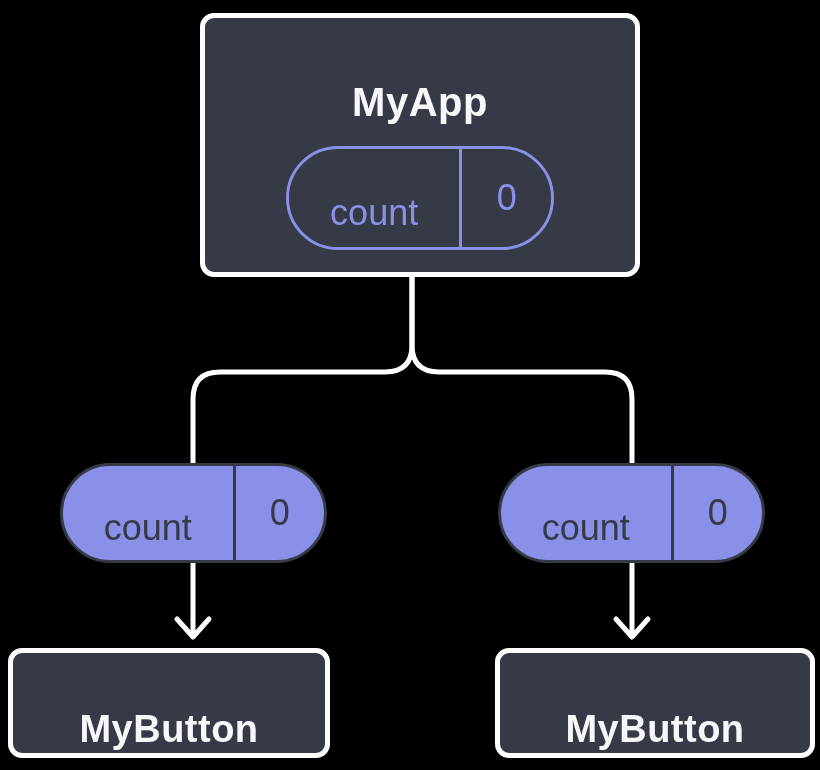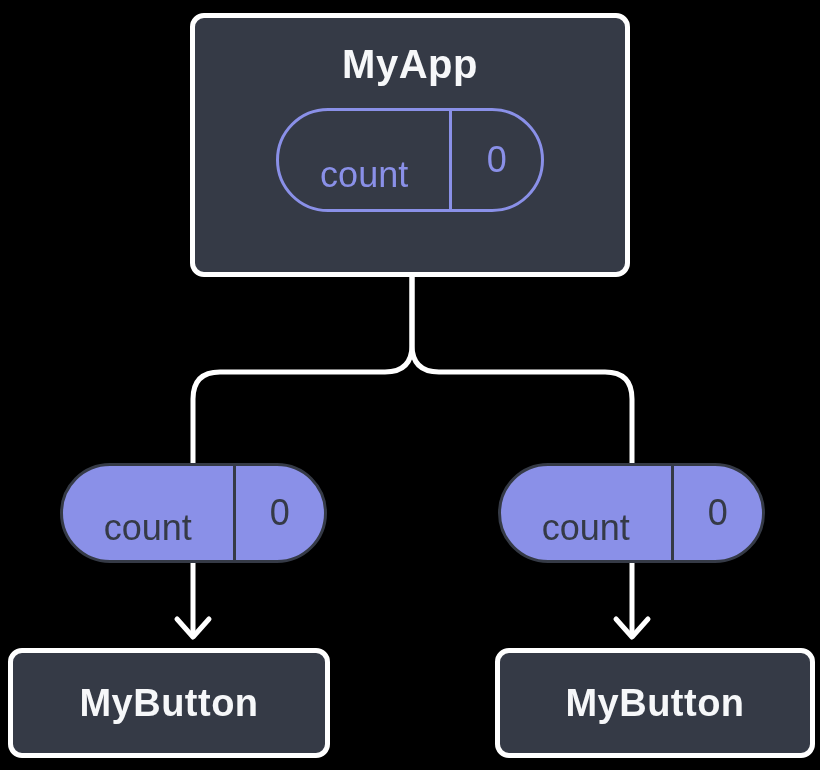--- a/index.html
+++ b/index.html
@@ -41,26 +41,26 @@
     position: absolute;
     background: var(--node-bg);
     border: 5px solid var(--node-border);
     border-radius: 14px;
     z-index: 1;
     display: flex;
     flex-direction: column;
     align-items: center;
   }
   .node.root {
-    left: 190px; top: 13px;
+    left: 200px; top: 13px;
     width: 440px; height: 264px;
-    padding-top: 22px;
+    padding-top: 60px;
   }
   .node.leaf {
-    justify-content: center;
+    justify-content: flex-end;
   }
   .node.leaf.left  { left: 8px;   top: 648px; width: 322px; height: 110px; }
   .node.leaf.right { left: 495px; top: 648px; width: 320px; height: 110px; }
   .node-title {
     color: var(--node-text);
     font-size: 40px;
     font-weight: bold;
     line-height: 48px;
     letter-spacing: 0.5px;
   }

